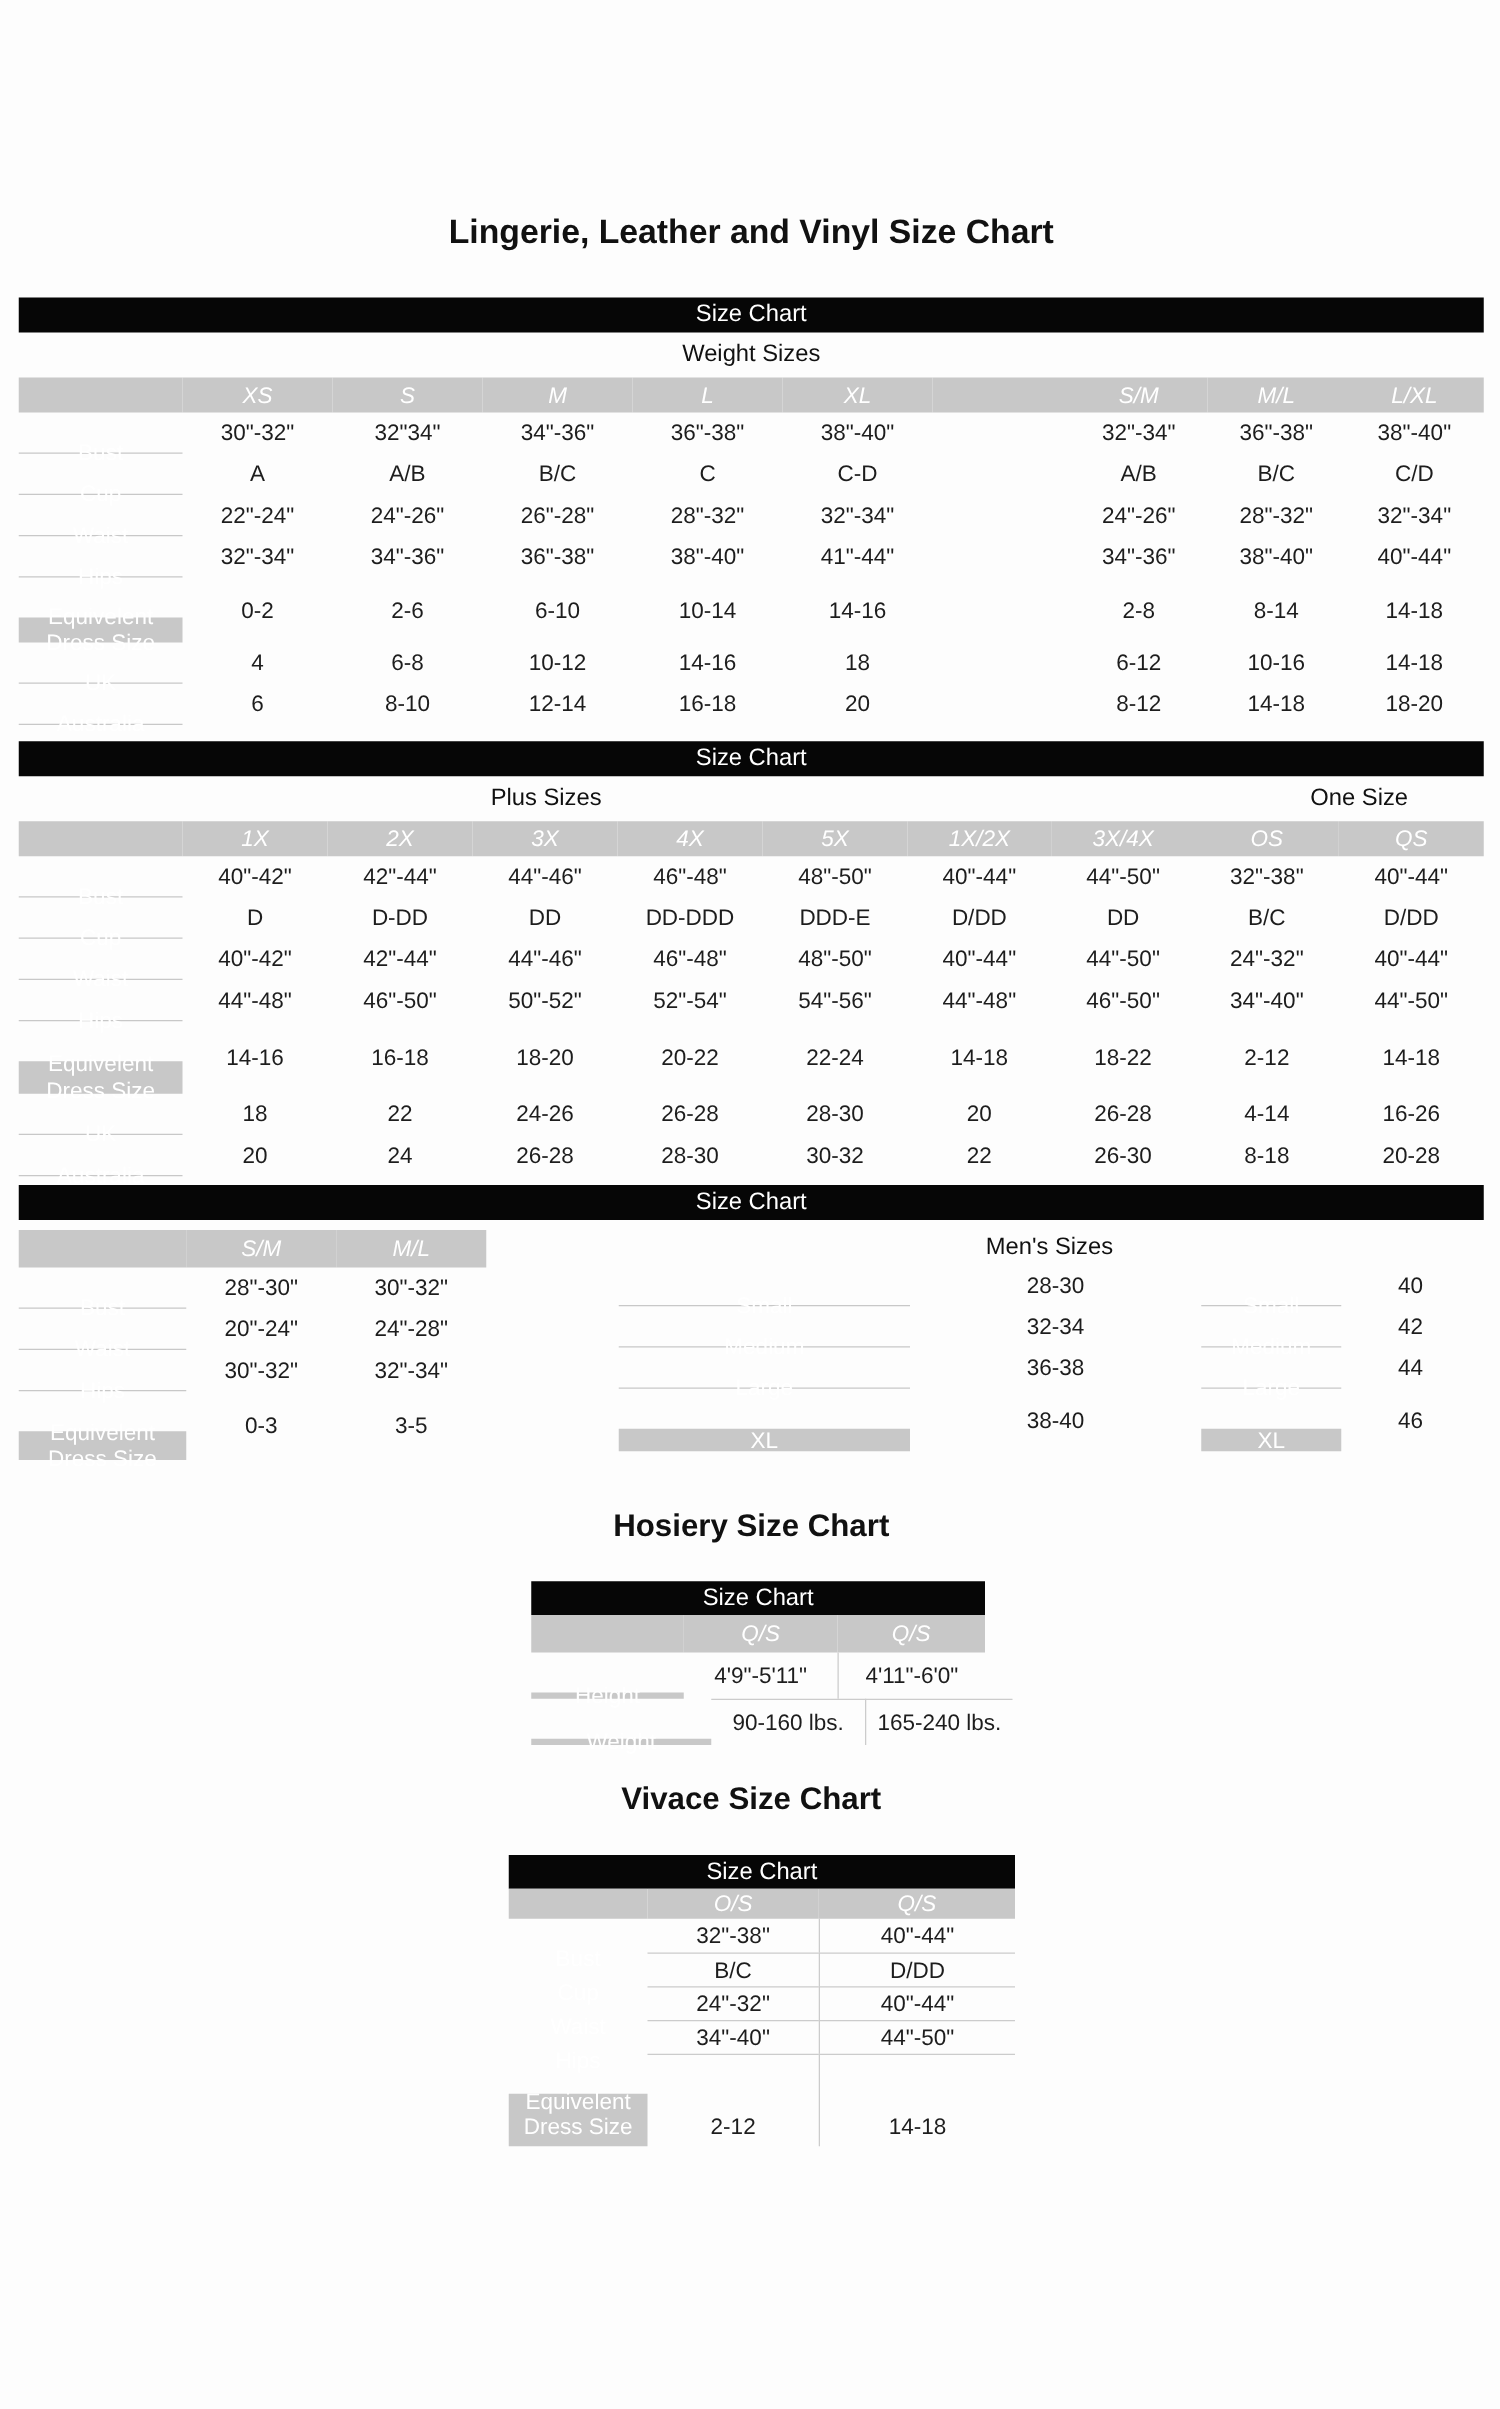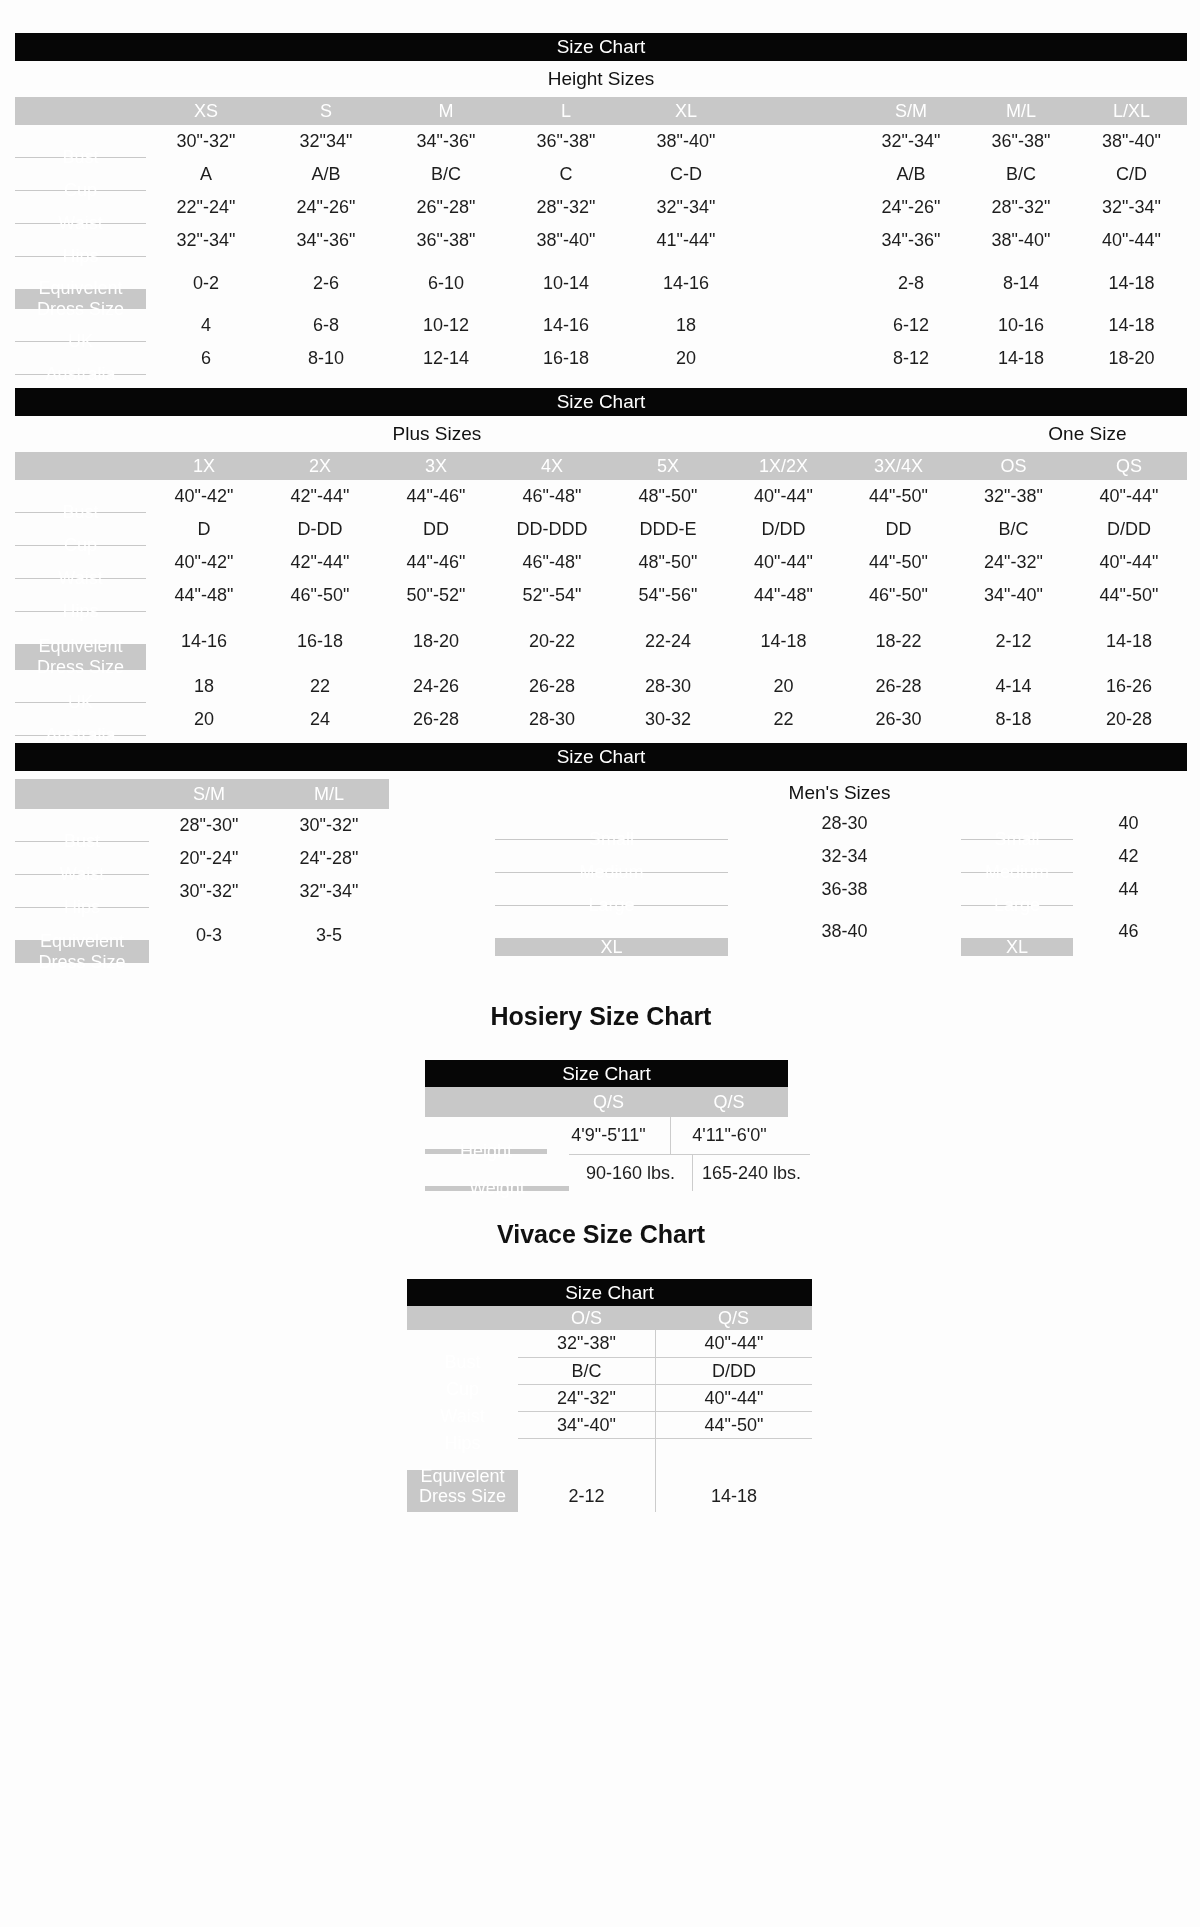--- a/index.html
+++ b/index.html
@@ -32,21 +32,21 @@
   .section-line{height:36px;line-height:36px;text-align:center;font-size:19px;color:#111;}
   .dual-line{position:relative;height:36px;}
   .abs-label{position:absolute;top:0;height:36px;line-height:36px;transform:translateX(-50%);font-size:19px;color:#111;white-space:nowrap;}
   .trow{display:flex;height:33px;}
   .hrow{height:28px;}
   .tcell{
     display:flex;align-items:center;justify-content:center;
     text-align:center;font-size:18px;line-height:1.15;
     box-sizing:border-box;flex:0 0 auto;
   }
-  .hcell{background:var(--head-bg,#c8c8c8);color:var(--head-text,#fff);}
+  .hcell{background:var(--head-bg,#c8c8c8);color:var(--head-text,#fff);font-style:italic;}
   .lcell{background:var(--head-bg,#c8c8c8);color:var(--head-text,#fff);margin-top:32px;}
   .vcell{color:#1d1d1d;background:transparent;}
   .tall{height:52px;}
   .plus-table .tall{height:58px;}
   .junior-table .tall{height:55px;}
   .junior-table .hrow{height:30px;}
   .mens-table .hrow{height:30px;}
   .mens-table .xl-row{height:50px;}
   .dual-tables{display:flex;margin-top:8px;}
   .dual-tables .left-col{width:374px;margin-right:106px;}
@@ -63,26 +63,27 @@
   .vivace-table .tall{height:74px;}
   .vivace-table .tall .tcell{align-items:flex-end;padding-bottom:5px;}
   .lined .vcell + .vcell{border-left:1px solid #ccc;}
   .lined .drow + .drow .vcell{border-top:1px solid #ccc;}
 </style>
 </head>
 <body>
 
 <div class="wrap">
 
+  <h1 class="main-title">Lingerie, Leather and Vinyl Size Chart</h1>
 
   <section>
     <div class="bar bar1">
       <span>Size Chart</span>
     </div>
-    <div class="section-line">Height Sizes</div>
+    <div class="section-line">Weight Sizes</div>
     <div class="size-table regular-table">
         <div class="trow hrow">
           <div class="tcell hcell" style="width: 131px;"></div>
           <div class="tcell hcell" style="width: 120px;">XS</div>
           <div class="tcell hcell" style="width: 120px;">S</div>
           <div class="tcell hcell" style="width: 120px;">M</div>
           <div class="tcell hcell" style="width: 120px;">L</div>
           <div class="tcell hcell" style="width: 120px;">XL</div>
           <div class="tcell hcell" style="width: 110px;"></div>
           <div class="tcell hcell" style="width: 110px;">S/M</div>

